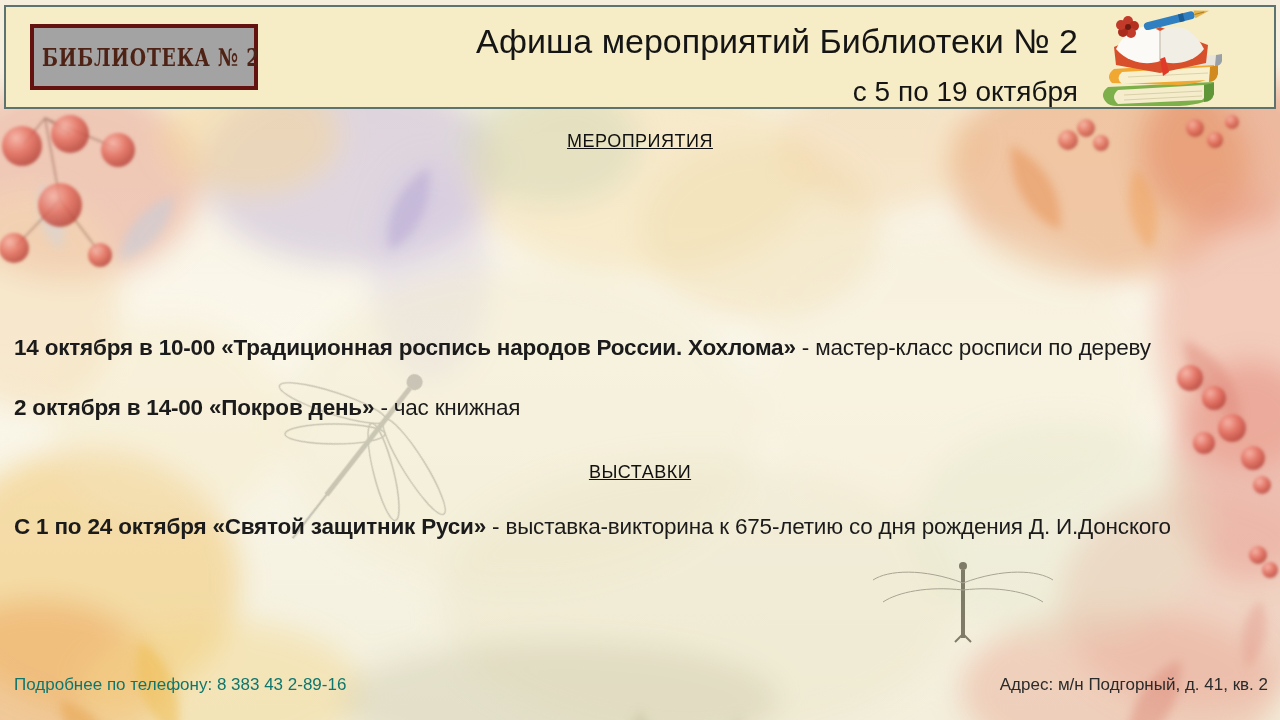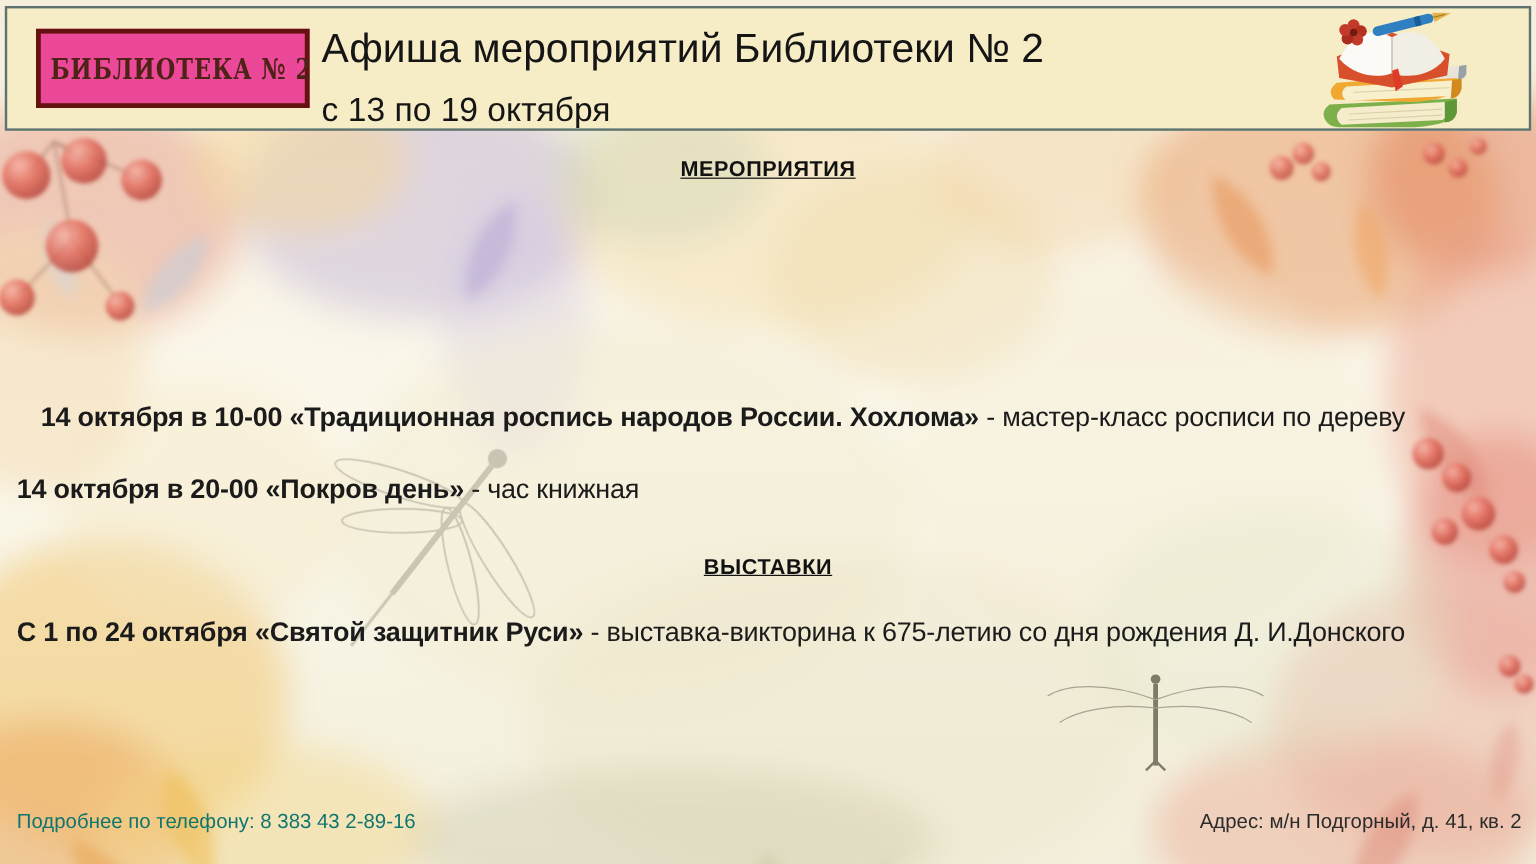--- a/index.html
+++ b/index.html
@@ -10,49 +10,49 @@
   .page{position:absolute;inset:0;width:1280px;height:720px;}
   svg.bg{position:absolute;left:0;top:0;z-index:0;}
 
   
   .header{
     position:absolute;left:4px;top:5px;width:1272px;height:104px;
     background:#f6ecc6;border:2px solid #5d7370;box-sizing:border-box;z-index:3;
   }
   .logo{
     position:absolute;left:24px;top:17px;width:228px;height:66px;
-    background:#ec4899;border:4px solid #63120f;box-sizing:border-box;
+    background:#a3a3a3;border:4px solid #63120f;box-sizing:border-box;
     display:flex;align-items:center;padding:0 6px;gap:2px;
   }
   .logo-text{
     font-family:"DejaVu Serif",serif;font-weight:bold;font-size:24px;color:#4e2315;
     letter-spacing:1px;transform:scaleX(.78);transform-origin:left center;white-space:nowrap;
   }
-  .titles{position:absolute;left:262px;right:196px;top:0;height:100%;text-align:left;color:#151515;}
+  .titles{position:absolute;left:262px;right:196px;top:0;height:100%;text-align:right;color:#151515;}
   .title{margin-top:14px;font-size:34px;line-height:40px;}
   .subtitle{margin-top:16px;font-size:28px;line-height:30px;}
   .books{position:absolute;right:44px;top:2px;}
 
   
   .content{position:absolute;inset:0;z-index:2;color:#1b1b1b;}
   .sec-heading{
     position:absolute;left:0;right:0;text-align:center;
-    font-size:18px;font-weight:bold;text-decoration:underline;letter-spacing:.5px;color:#111;
+    font-size:18px;font-weight:normal;text-decoration:underline;letter-spacing:.5px;color:#111;
   }
   #h-events{top:131px;}
   #h-exhibits{top:462px;}
   .event{
     position:absolute;left:14px;margin:0;font-size:22.5px;line-height:33px;
     white-space:nowrap;letter-spacing:-0.2px;
   }
   .event b{font-weight:bold;}
   .event .line2{display:block;}
   #e1{top:181px;}
   #e2{top:271px;}
-  #e3{top:331px;margin-left:20px;}
+  #e3{top:331px;}
   #e4{top:391px;}
   #x1{top:510px;}
   #x2{top:570px;}
 
   .phone{position:absolute;left:14px;top:675px;font-size:17px;color:#0f766e;}
   .address{position:absolute;right:12px;top:675px;font-size:17px;color:#2b2b2b;}
 </style>
 </head>
 <body>
 
@@ -200,21 +200,21 @@
         <path d="M46,4 C32,8 16,24 10,42 C8,48 10,52 15,50 C30,44 42,24 48,6 Z" fill="#3f2414"></path>
         <path d="M44,8 C34,14 22,28 16,44" stroke="#f6ecc6" stroke-width="1" fill="none" opacity="0.5"></path>
         <path d="M14,48 C10,52 8,56 6,59" stroke="#3f2414" stroke-width="2" fill="none"></path>
         <path d="M16,52 c7,6 16,3 13,-3 c-3,-6 -11,-3 -9,3 c2,7 12,8 18,1" stroke="#6b4a33" stroke-width="1.5" fill="none"></path>
       </svg>
       <span class="logo-text">БИБЛИОТЕКА № 2</span>
     </div>
 
     <div class="titles">
       <div class="title">Афиша мероприятий Библиотеки № 2</div>
-      <div class="subtitle">с 13 по 19 октября</div>
+      <div class="subtitle">с 5 по 19 октября</div>
     </div>
 
     <svg class="books" width="142" height="102" viewBox="0 0 142 102">
 
       <path d="M20,78 q-9,7 -2,15 q3,4 11,4 l62,0 q31,-2 35,-12 l0,-12 z" fill="#7db04a"></path>
       <path d="M30,81 l86,-5 q6,9 -2,15 l-84,4 q-8,-7 0,-14z" fill="#f4eccb"></path>
       <path d="M116,76 l10,-2 0,11 q-2,8 -10,8 z" fill="#5f9638"></path>
       <line x1="36" y1="86" x2="114" y2="82" stroke="#d9d0a8" stroke-width="1"></line>
       <line x1="36" y1="91" x2="114" y2="87" stroke="#d9d0a8" stroke-width="1"></line>
 
@@ -254,21 +254,21 @@
 
     <div class="sec-heading" id="h-events">МЕРОПРИЯТИЯ</div>
 
 
 
     <p class="event" id="e3">
       <b>14 октября в 10-00 «Традиционная роспись народов России. Хохлома»</b><span> - мастер-класс росписи по дереву</span>
     </p>
 
     <p class="event" id="e4">
-      <b>14 октября в 20-00 «Покров день»</b><span> - час книжная</span>
+      <b>2 октября в 14-00 «Покров день»</b><span> - час книжная</span>
     </p>
 
     <div class="sec-heading" id="h-exhibits">ВЫСТАВКИ</div>
 
     <p class="event" id="x1">
       <b>С 1 по 24 октября «Святой защитник Руси»</b><span> - выставка-викторина к 675-летию со дня рождения Д. И.Донского</span>
     </p>
 
 
     <span class="phone">Подробнее по телефону: 8 383 43 2-89-16</span>

